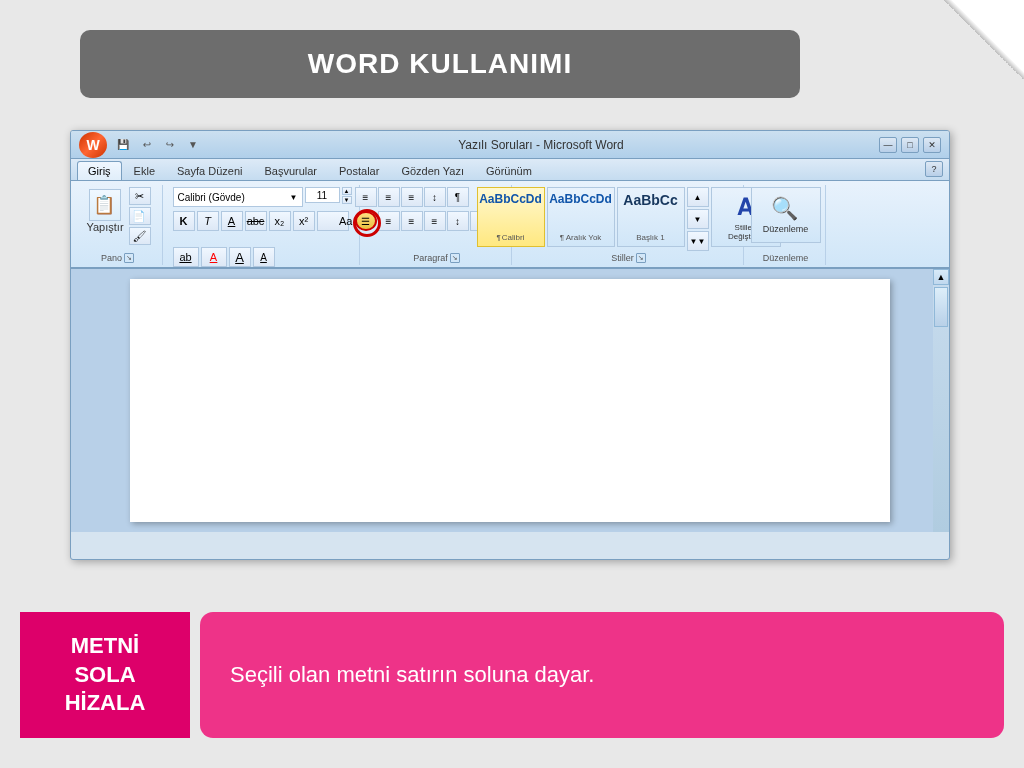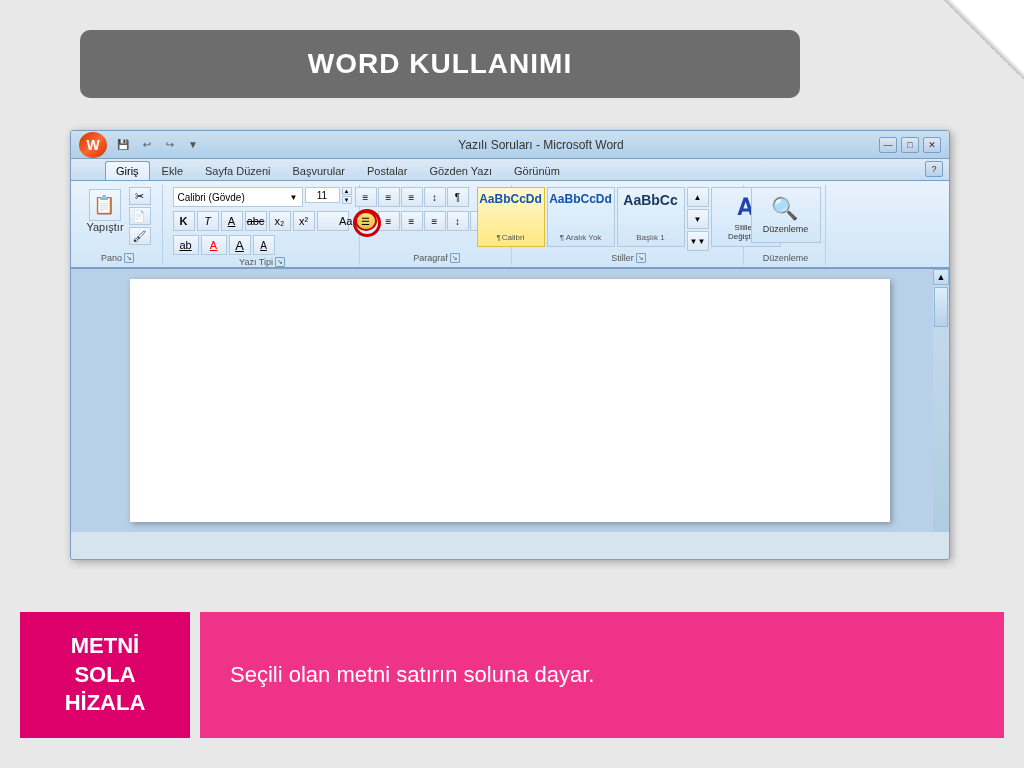--- a/index.html
+++ b/index.html
@@ -150,21 +150,20 @@
       font-size: 11px;
       color: #333;
       cursor: pointer;
       border-radius: 3px 3px 0 0;
     }
     .ribbon-tab.active {
       background: linear-gradient(to bottom, #f0f7ff, #e0eefa);
       border: 1px solid #7a9fc0;
       border-bottom: none;
       color: #000;
-      margin-left: 28px;
     }
 
     
     .ribbon-toolbar {
       background: linear-gradient(to bottom, #e8f2fc, #d0e6f8);
       height: 88px;
       display: flex;
       align-items: stretch;
       padding: 4px 2px 2px 2px;
       gap: 2px;
@@ -508,20 +507,21 @@
     }
 
     .description-box {
       background: #ee3388;
       color: white;
       font-size: 22px;
       padding: 20px 30px;
       display: flex;
       align-items: center;
       flex: 1;
+      border-radius: 13px;
     }
   </style>
 </head>
 <body>
 
 <div class="slide">
 
   <div class="page-curl"></div>
 
   <div class="title-banner">
@@ -607,21 +607,21 @@
             <div class="fmt-btn underline">
                 <u>A</u>
               </div>
             <div class="fmt-btn">
                 <s>abc</s>
               </div>
             <div class="fmt-btn">x₂</div>
             <div class="fmt-btn">x²</div>
             <div class="fmt-btn" style="width:28px;padding-left:30px;">Aa·</div>
           </div>
-          <div class="yazi-row2" style="margin-top:2px;text-decoration:underline;">
+          <div class="yazi-row2" style="margin-top:14px;text-decoration:underline;">
             <div class="fmt-btn" style="width:26px;">ab</div>
             <div class="fmt-btn" style="width:26px;text-decoration:underline;color:red;">A</div>
             <div class="fmt-btn" style="font-size:13px;">A</div>
             <div class="fmt-btn" style="font-size:10px;">A</div>
           </div>
         </div>
         <div class="ribbon-group-label">
           <span>Yazı Tipi</span>
           <div class="group-expand">↘</div>
         </div>

